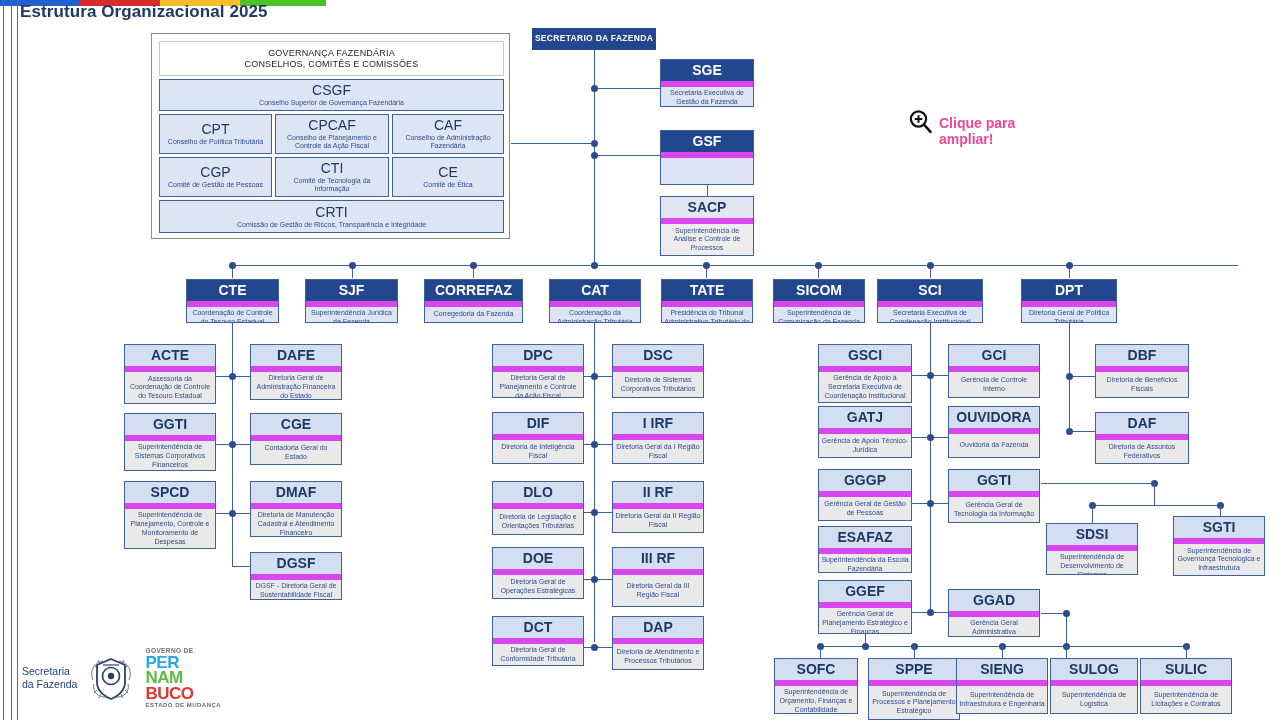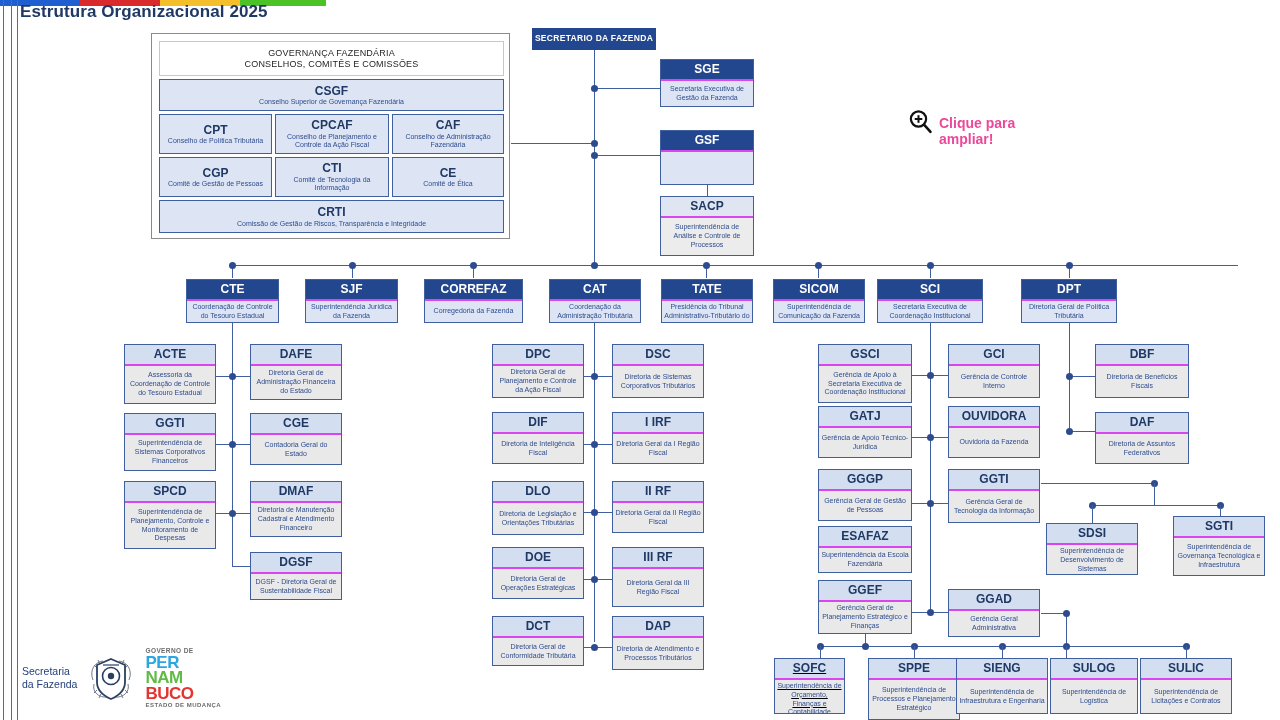--- a/index.html
+++ b/index.html
@@ -31,23 +31,23 @@
 
   
   .node {
     position: absolute;
     border: 1px solid #3f5f9e;
     background: #ebebeb;
     display: flex; flex-direction: column;
     overflow: hidden;
   }
   .node .hd {
-    font-size: 12px; font-weight: bold; text-align: center;
+    font-size: 14px; font-weight: bold; text-align: center;
     padding: 3px 1px 3px; line-height: 1.1;
-    border-bottom: 2px solid #d946ef;
+    border-bottom: 6px solid #d946ef;
   }
   .node .bd {
     flex: 1;
     font-size: 7px; line-height: 1.25; text-align: center;
     color: #2d4b8e;
     display: flex; align-items: center; justify-content: center;
     padding: 2px 2px;
   }
 
   
@@ -82,21 +82,21 @@
     position: absolute;
     border: 1px solid #3f5f9e;
     background: #dde5f4;
     display: flex; flex-direction: column;
     align-items: center; justify-content: center;
     text-align: center;
     color: #1f3864;
     padding: 2px;
   }
   .gov-box.white { background: #ffffff; border: 1px solid #c8c8c8; }
-  .gov-box .code { font-size: 12px; font-weight: bold; line-height: 1.2; }
+  .gov-box .code { font-size: 14px; font-weight: normal; line-height: 1.2; }
   .gov-box .desc { font-size: 7px; line-height: 1.2; color: #2d4b8e; }
   .gov-box.white .code { font-size: 9px; font-weight: normal; color: #1f1f1f; letter-spacing: .2px; }
 
   
   .ln { position: absolute; background: #3f5f9e; }
   .ln.h { height: 1px; }
   .ln.v { width: 1px; }
   .dot {
     position: absolute; width: 7px; height: 7px; border-radius: 50%;
     background: #2d4b8e;
@@ -461,21 +461,21 @@
 
   <div class="node v-light" style="left:1046px;top:523px;width:92px;height:52px;">
     <div class="hd">SDSI</div>
     <div class="bd">Superintendência de Desenvolvimento de Sistemas</div>
   </div>
   <div class="node v-light" style="left:1173px;top:516px;width:92px;height:60px;">
     <div class="hd">SGTI</div>
     <div class="bd">Superintendência de Governança Tecnológica e Infraestrutura</div>
   </div>
 
-  <div class="node v-light" style="left:774px;top:658px;width:71px;height:56px;text-decoration:underline;">
+  <div class="node v-light" style="left:774px;top:658px;width:84px;height:56px;">
     <div class="hd">SOFC</div>
     <div class="bd">Superintendência de Orçamento, Finanças e Contabilidade</div>
   </div>
   <div class="node v-light" style="left:868px;top:658px;width:92px;height:62px;">
     <div class="hd">SPPE</div>
     <div class="bd">Superintendência de Processos e Planejamento Estratégico</div>
   </div>
   <div class="node v-light" style="left:956px;top:658px;width:92px;height:56px;">
     <div class="hd">SIENG</div>
     <div class="bd">Superintendência de Infraestrutura e Engenharia</div>

